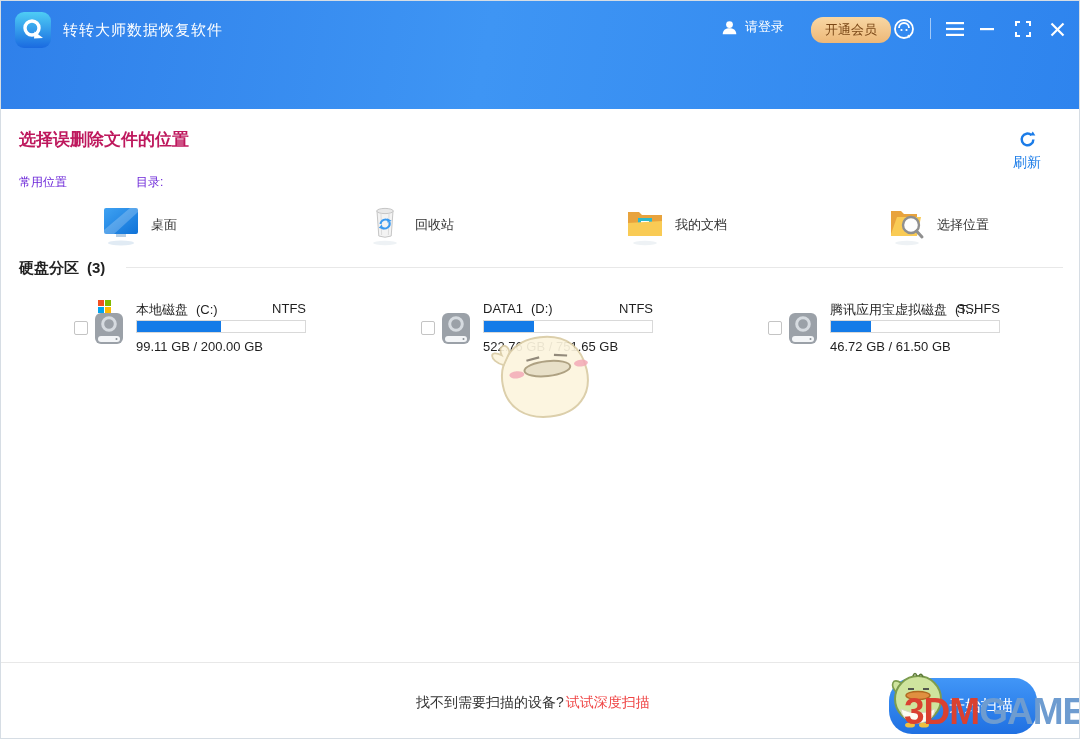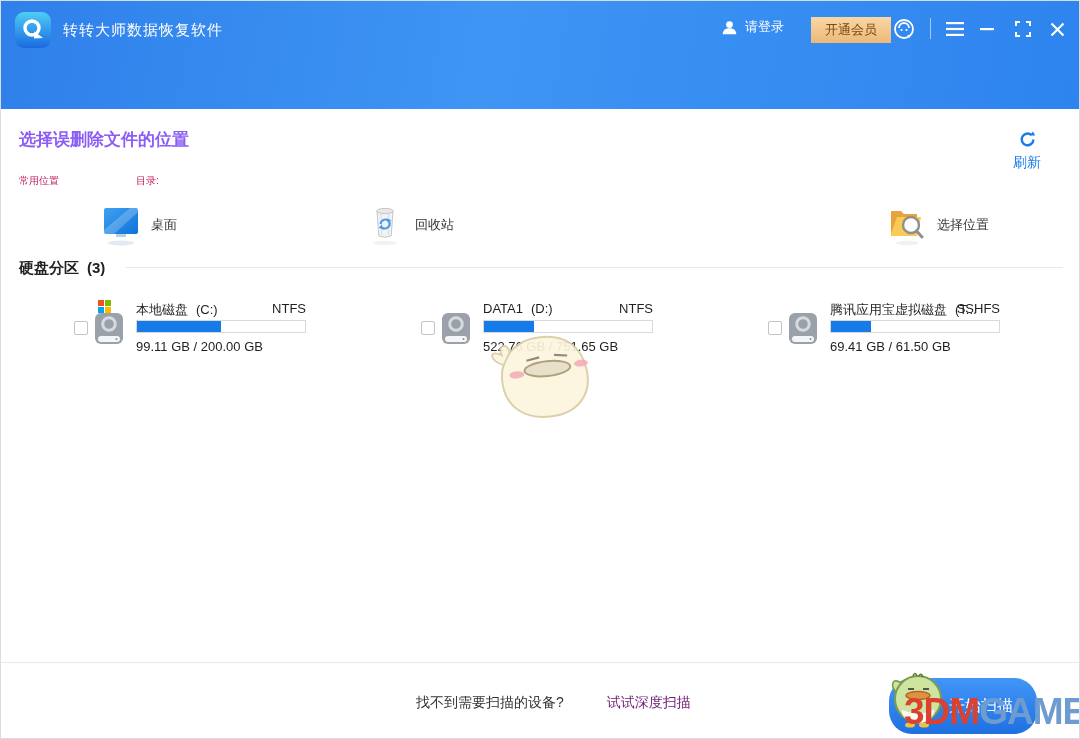--- a/index.html
+++ b/index.html
@@ -6,33 +6,33 @@
   html,body { width:1080px; height:739px; font-family:"Liberation Sans","DejaVu Sans",sans-serif; }
   .window { position:relative; width:1080px; height:739px; background:#ffffff; border:1px solid #d6dde4; overflow:hidden;padding-left:11px; }
 
   
   .titlebar { position:absolute; left:0; top:0; width:100%; height:108px;
               background:linear-gradient(100deg,#2f80ea 0%,#3e95f4 45%,#2e84ee 100%); }
   .logo { position:absolute; left:14px; top:11px; width:36px; height:36px; border-radius:9px;
           background:linear-gradient(180deg,#4ecdf5 0%,#1a6ae0 100%); display:flex; align-items:center; justify-content:center; }
   .app-title { position:absolute; left:62px; top:20px; color:#ffffff; font-size:15px; letter-spacing:1px; }
   .login { position:absolute; left:720px; top:17px; display:flex; align-items:center; gap:7px; color:#fff; font-size:13px; cursor:pointer; }
-  .vip-btn { position:absolute; left:810px; top:16px; padding:4px 14px; border-radius:0;
+  .vip-btn { position:absolute; left:810px; top:16px; padding:4px 14px; border-radius:12px;
              background:linear-gradient(180deg,#f8d7a4,#edb878); color:#7a4716; font-size:13px; cursor:pointer; }
   .support { position:absolute; left:891px; top:16px; width:24px; height:24px; cursor:pointer; }
   .hdr-divider { position:absolute; left:929px; top:17px; width:1px; height:21px; background:rgba(255,255,255,.55); }
   .winbtn { position:absolute; top:18px; width:20px; height:20px; cursor:pointer; display:flex; align-items:center; justify-content:center; }
   .wb-menu{left:944px} .wb-min{left:976px} .wb-max{left:1012px} .wb-close{left:1046px}
 
   
-  .page-title { position:absolute; left:18px; top:127px; font-size:17px; font-weight:bold; color:#8b5cf6; }
+  .page-title { position:absolute; left:18px; top:127px; font-size:17px; font-weight:bold; color:#be185d; }
   .refresh { position:absolute; left:1012px; top:130px; display:flex; align-items:center; gap:6px;
              color:#1b7ce8; font-size:14px; cursor:pointer;flex-direction:column; }
 
-  .row-label { position:absolute; top:173px; font-size:10px; color:#be185d; }
+  .row-label { position:absolute; top:173px; font-size:12px; color:#6d28d9; }
   .lbl-common{left:18px} .lbl-dir{left:135px}
 
   
   .loc-item { position:absolute; top:200px; width:230px; height:52px; cursor:pointer; }
   .loc-1{left:100px} .loc-2{left:364px} .loc-3{left:624px} .loc-4{left:886px}
   .loc-icon { position:absolute; left:0; top:2px; width:40px; height:44px; }
   .loc-label { position:absolute; left:50px; top:15px; font-size:13px; color:#333; }
 
   
   .part-title { position:absolute; left:18px; top:258px; font-size:15px; font-weight:bold; color:#222; }
@@ -61,21 +61,21 @@
   .watermark { position:absolute; left:903px; top:690px; z-index:7; font-size:37px; font-weight:800; letter-spacing:-1px;
                pointer-events:none; white-space:nowrap; }
   .wm-red { color:#da4130; } .wm-blue { color:#6e9cd0; }
 
   
   .footer-rule { position:absolute; left:0; top:661px; width:100%; height:1px; background:#e8e8e8; }
   .back-btn { position:absolute; left:42px; top:681px; width:108px; height:38px; border:1px solid #5aa0f2; border-radius:19px;
               background:#fff; color:#2e8af0; font-size:15px; display:flex; align-items:center; justify-content:center; gap:8px; cursor:pointer; }
   .hint-row { position:absolute; left:415px; top:693px; display:flex; align-items:center; gap:2px; font-size:14px; }
   .hint-text { color:#333; }
-  .deep-link { color:#701a75; cursor:pointer;margin-left:41px; }
+  .deep-link { color:#ef4444; cursor:pointer; }
   .scan-btn { position:absolute; left:888px; top:677px; width:148px; height:56px; border:none; border-radius:23px;
               background:linear-gradient(180deg,#4196f7,#1f70e2); color:#fff; font-size:16px; cursor:pointer;
               padding-left:36px; text-align:center; z-index:5; font-family:inherit; }
 </style>
 </head>
 <body>
 
 <div class="window">
 
   <div class="titlebar">
@@ -174,20 +174,31 @@
       <line x1="24" y1="11" x2="23.4" y2="32" stroke="#dcdcdc" stroke-width="1"></line>
       <path d="M15.5 21 a5 5 0 0 1 8.3-3.2" fill="none" stroke="#3b9af0" stroke-width="2"></path>
       <path d="M24.5 19 a5 5 0 0 1 -7.6 5.6" fill="none" stroke="#3b9af0" stroke-width="2"></path>
       <polygon points="22.2,15.2 26.6,17.8 22.6,19.8" fill="#3b9af0"></polygon>
       <polygon points="18.4,26.4 13.8,24.8 16.8,21.6" fill="#3b9af0"></polygon>
       <ellipse cx="20" cy="40" rx="12" ry="2.2" fill="#eef2f5"></ellipse>
     </svg>
     <span class="loc-label">回收站</span>
   </div>
 
+  <div class="loc-item loc-3">
+    <svg class="loc-icon" viewBox="0 0 40 44">
+      <path d="M3 9 h11 l3 3 h20 v21 h-34 Z" fill="#e8a33d"></path>
+      <rect x="13" y="15" width="14" height="13" fill="#2db8ca"></rect>
+      <rect x="16" y="18" width="8" height="2" fill="#fff"></rect>
+      <rect x="16" y="22" width="8" height="4" fill="#9fe4ec"></rect>
+      <path d="M3 20 L37 18 L37 33 L3 33 Z" fill="#f9cb55"></path>
+      <ellipse cx="20" cy="40" rx="12" ry="2.2" fill="#eef2f5"></ellipse>
+    </svg>
+    <span class="loc-label">我的文档</span>
+  </div>
 
   <div class="loc-item loc-4">
     <svg class="loc-icon" viewBox="0 0 40 44">
       <path d="M4 8 h10 l3 3 h13 v22 h-26 Z" fill="#e8a33d"></path>
       <path d="M4 31 L10 14 L34 14 L30 33 L4 33 Z" fill="#f9cb55"></path>
       <circle cx="24" cy="22" r="8" fill="#fdfdfd" stroke="#8f8f8f" stroke-width="2.4"></circle>
       <line x1="29.5" y1="28" x2="35" y2="34" stroke="#8f8f8f" stroke-width="3" stroke-linecap="round"></line>
       <ellipse cx="20" cy="40" rx="12" ry="2.2" fill="#eef2f5"></ellipse>
     </svg>
     <span class="loc-label">选择位置</span>
@@ -248,21 +259,21 @@
       <rect x="4" y="24" width="22" height="6" rx="3" fill="#f3f5f7"></rect>
       <circle cx="22.5" cy="27" r="1" fill="#8a9096"></circle>
     </svg>
     <div class="drv-name-row">
       <span>腾讯应用宝虚拟磁盘</span><span class="letter">(T...</span>
       <span class="drv-fs">SSHFS</span>
     </div>
     <div class="drv-bar">
       <div class="drv-fill" style="width: 24%;"></div>
     </div>
-    <div class="drv-size">69.41 GB / 61.50 GB</div>
+    <div class="drv-size">46.72 GB / 61.50 GB</div>
   </div>
 
   <svg class="mascot-center" viewBox="0 0 120 92">
     <g opacity="0.92">
       <path d="M60 8 C30 8 16 30 18 52 C20 76 38 88 62 88 C90 88 106 70 103 45 C100 22 86 8 60 8 Z" fill="#fcf5de" stroke="#d9cba4" stroke-width="2"></path>
       <path d="M21 32 C6 26 8 14 20 22 C16 10 28 10 28 20 Z" fill="#fcf5de" stroke="#d9cba4" stroke-width="1.8"></path>
       <line x1="44" y1="30" x2="57" y2="28" stroke="#8a8070" stroke-width="2.2"></line>
       <line x1="72" y1="27" x2="85" y2="29" stroke="#8a8070" stroke-width="2.2"></line>
       <ellipse cx="64" cy="40" rx="23" ry="7.5" fill="#e6dec4" stroke="#a89a78" stroke-width="2"></ellipse>
       <ellipse cx="33" cy="43" rx="7.5" ry="3.6" fill="#f2a2b2" opacity="0.85"></ellipse>

